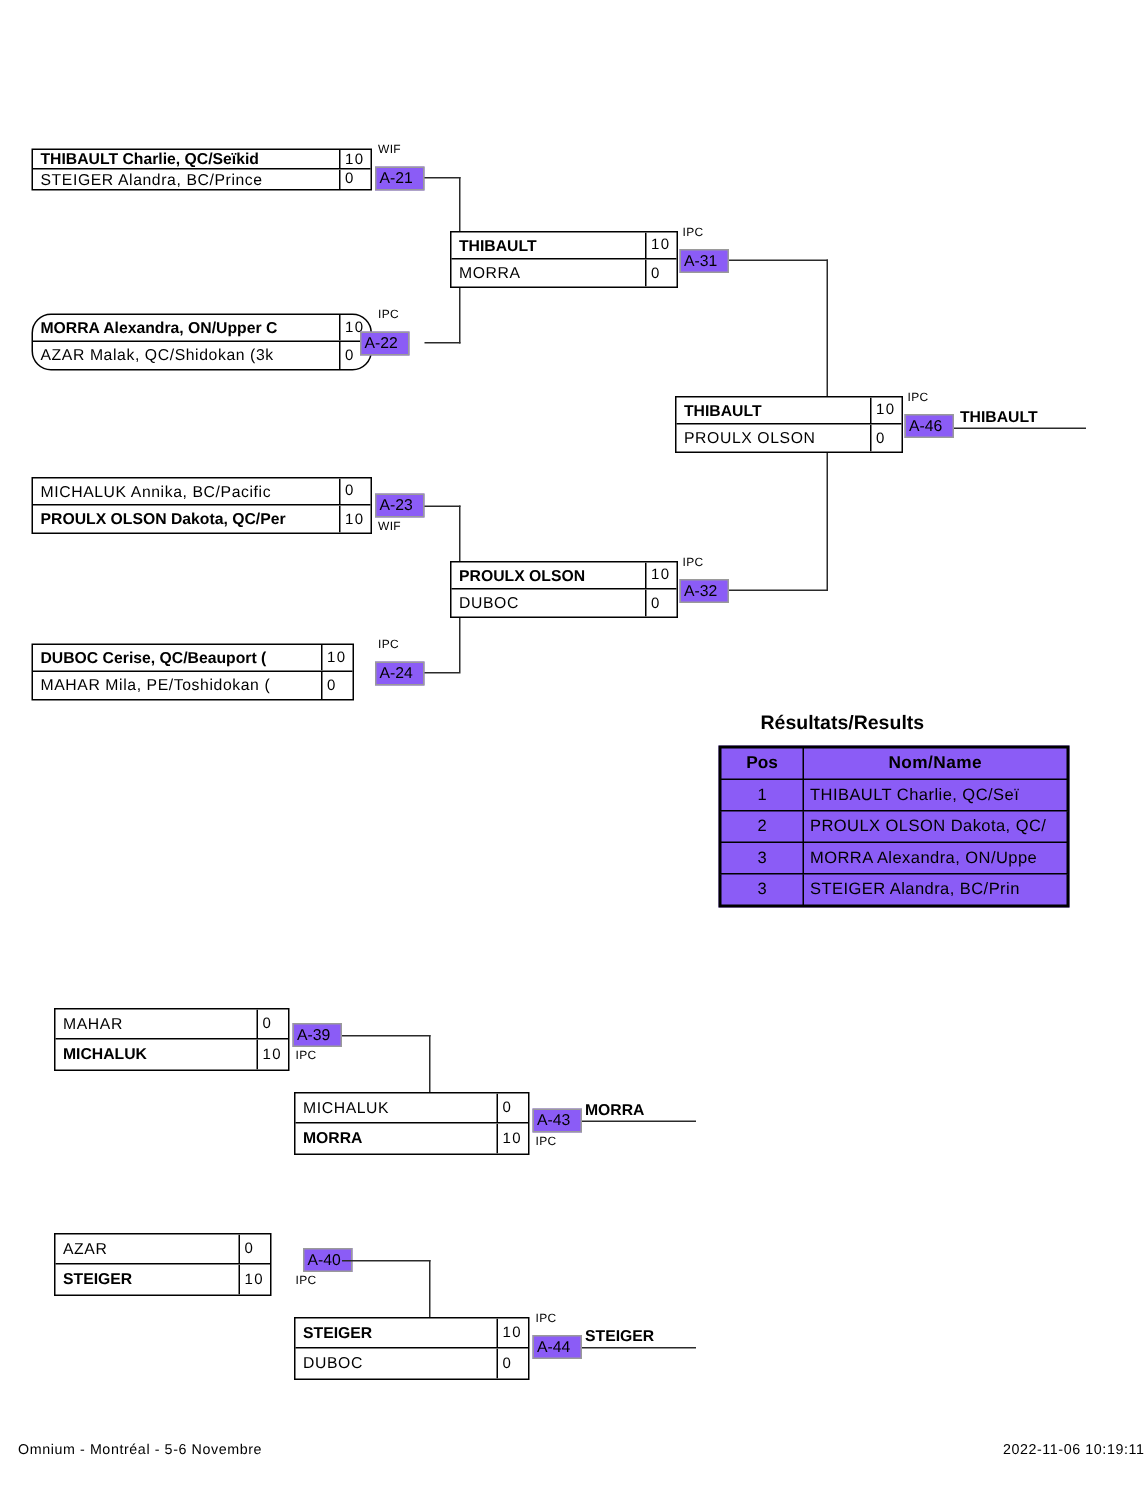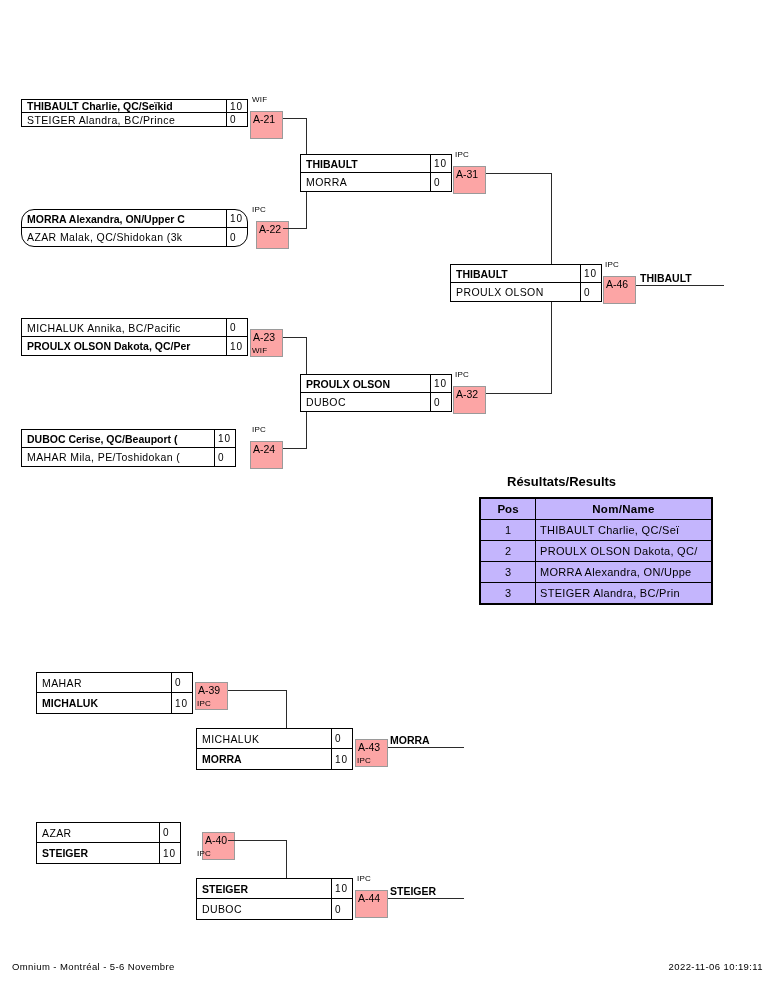--- a/index.html
+++ b/index.html
@@ -72,25 +72,25 @@
     letter-spacing: 1px;
   }
   .winner-name { font-weight: bold; }
   .loser-name  { font-weight: normal; letter-spacing: 0.4px; }
 
   
   .code {
     position: absolute;
     box-sizing: border-box;
     border: 1.1px solid #9a9a9a;
-    background: #fca5a5;
+    background: #8b5cf6;
     font-size: 10.5px;
     padding: 0 3px 0 2px;
     line-height: 15px;
-    height: 28px;
+    height: 16px;
     white-space: nowrap;
   }
   .tagtext {
     position: absolute;
     font-size: 8px;
     line-height: 9px;
     white-space: nowrap;
     letter-spacing: 0.2px;
   }
 
@@ -115,21 +115,21 @@
     position: absolute;
     font-size: 13px;
     font-weight: bold;
     white-space: nowrap;
   }
   .results {
     position: absolute;
     box-sizing: border-box;
     border: 1.4px solid #000;
     border-collapse: collapse;
-    background: #c4b5fd;
+    background: #8b5cf6;
     font-size: 11px;
   }
   .results table {
     border-collapse: collapse;
     width: 100%;
   }
   .results th, .results td {
     border: 1px solid #000;
     height: 20px;
     padding: 0 4px;
@@ -177,21 +177,21 @@
     <div class="slot top">
       <span class="nm winner-name">MORRA Alexandra, ON/Upper C</span>
       <span class="sc">10</span>
     </div>
     <div class="slot">
       <span class="nm loser-name">AZAR Malak, QC/Shidokan (3k</span>
       <span class="sc">0</span>
     </div>
   </div>
   <div class="tagtext" style="left:252px; top:205px;">IPC</div>
-  <div class="code" style="left:240px; top:221px; width:33px;margin-left:16px;">A-22</div>
+  <div class="code" style="left:240px; top:221px; width:33px;">A-22</div>
   <div class="ln lnh" style="left:283px; top:228px; width:24px;"></div>
 
   <div class="ln lnv" style="left:306px; top:118px; height:111px;"></div>
 
   <div class="match" style="left:21px; top:318px; width:227px; height:38px;">
     <div class="slot top">
       <span class="nm loser-name">MICHALUK Annika, BC/Pacific</span>
       <span class="sc">0</span>
     </div>
     <div class="slot">

